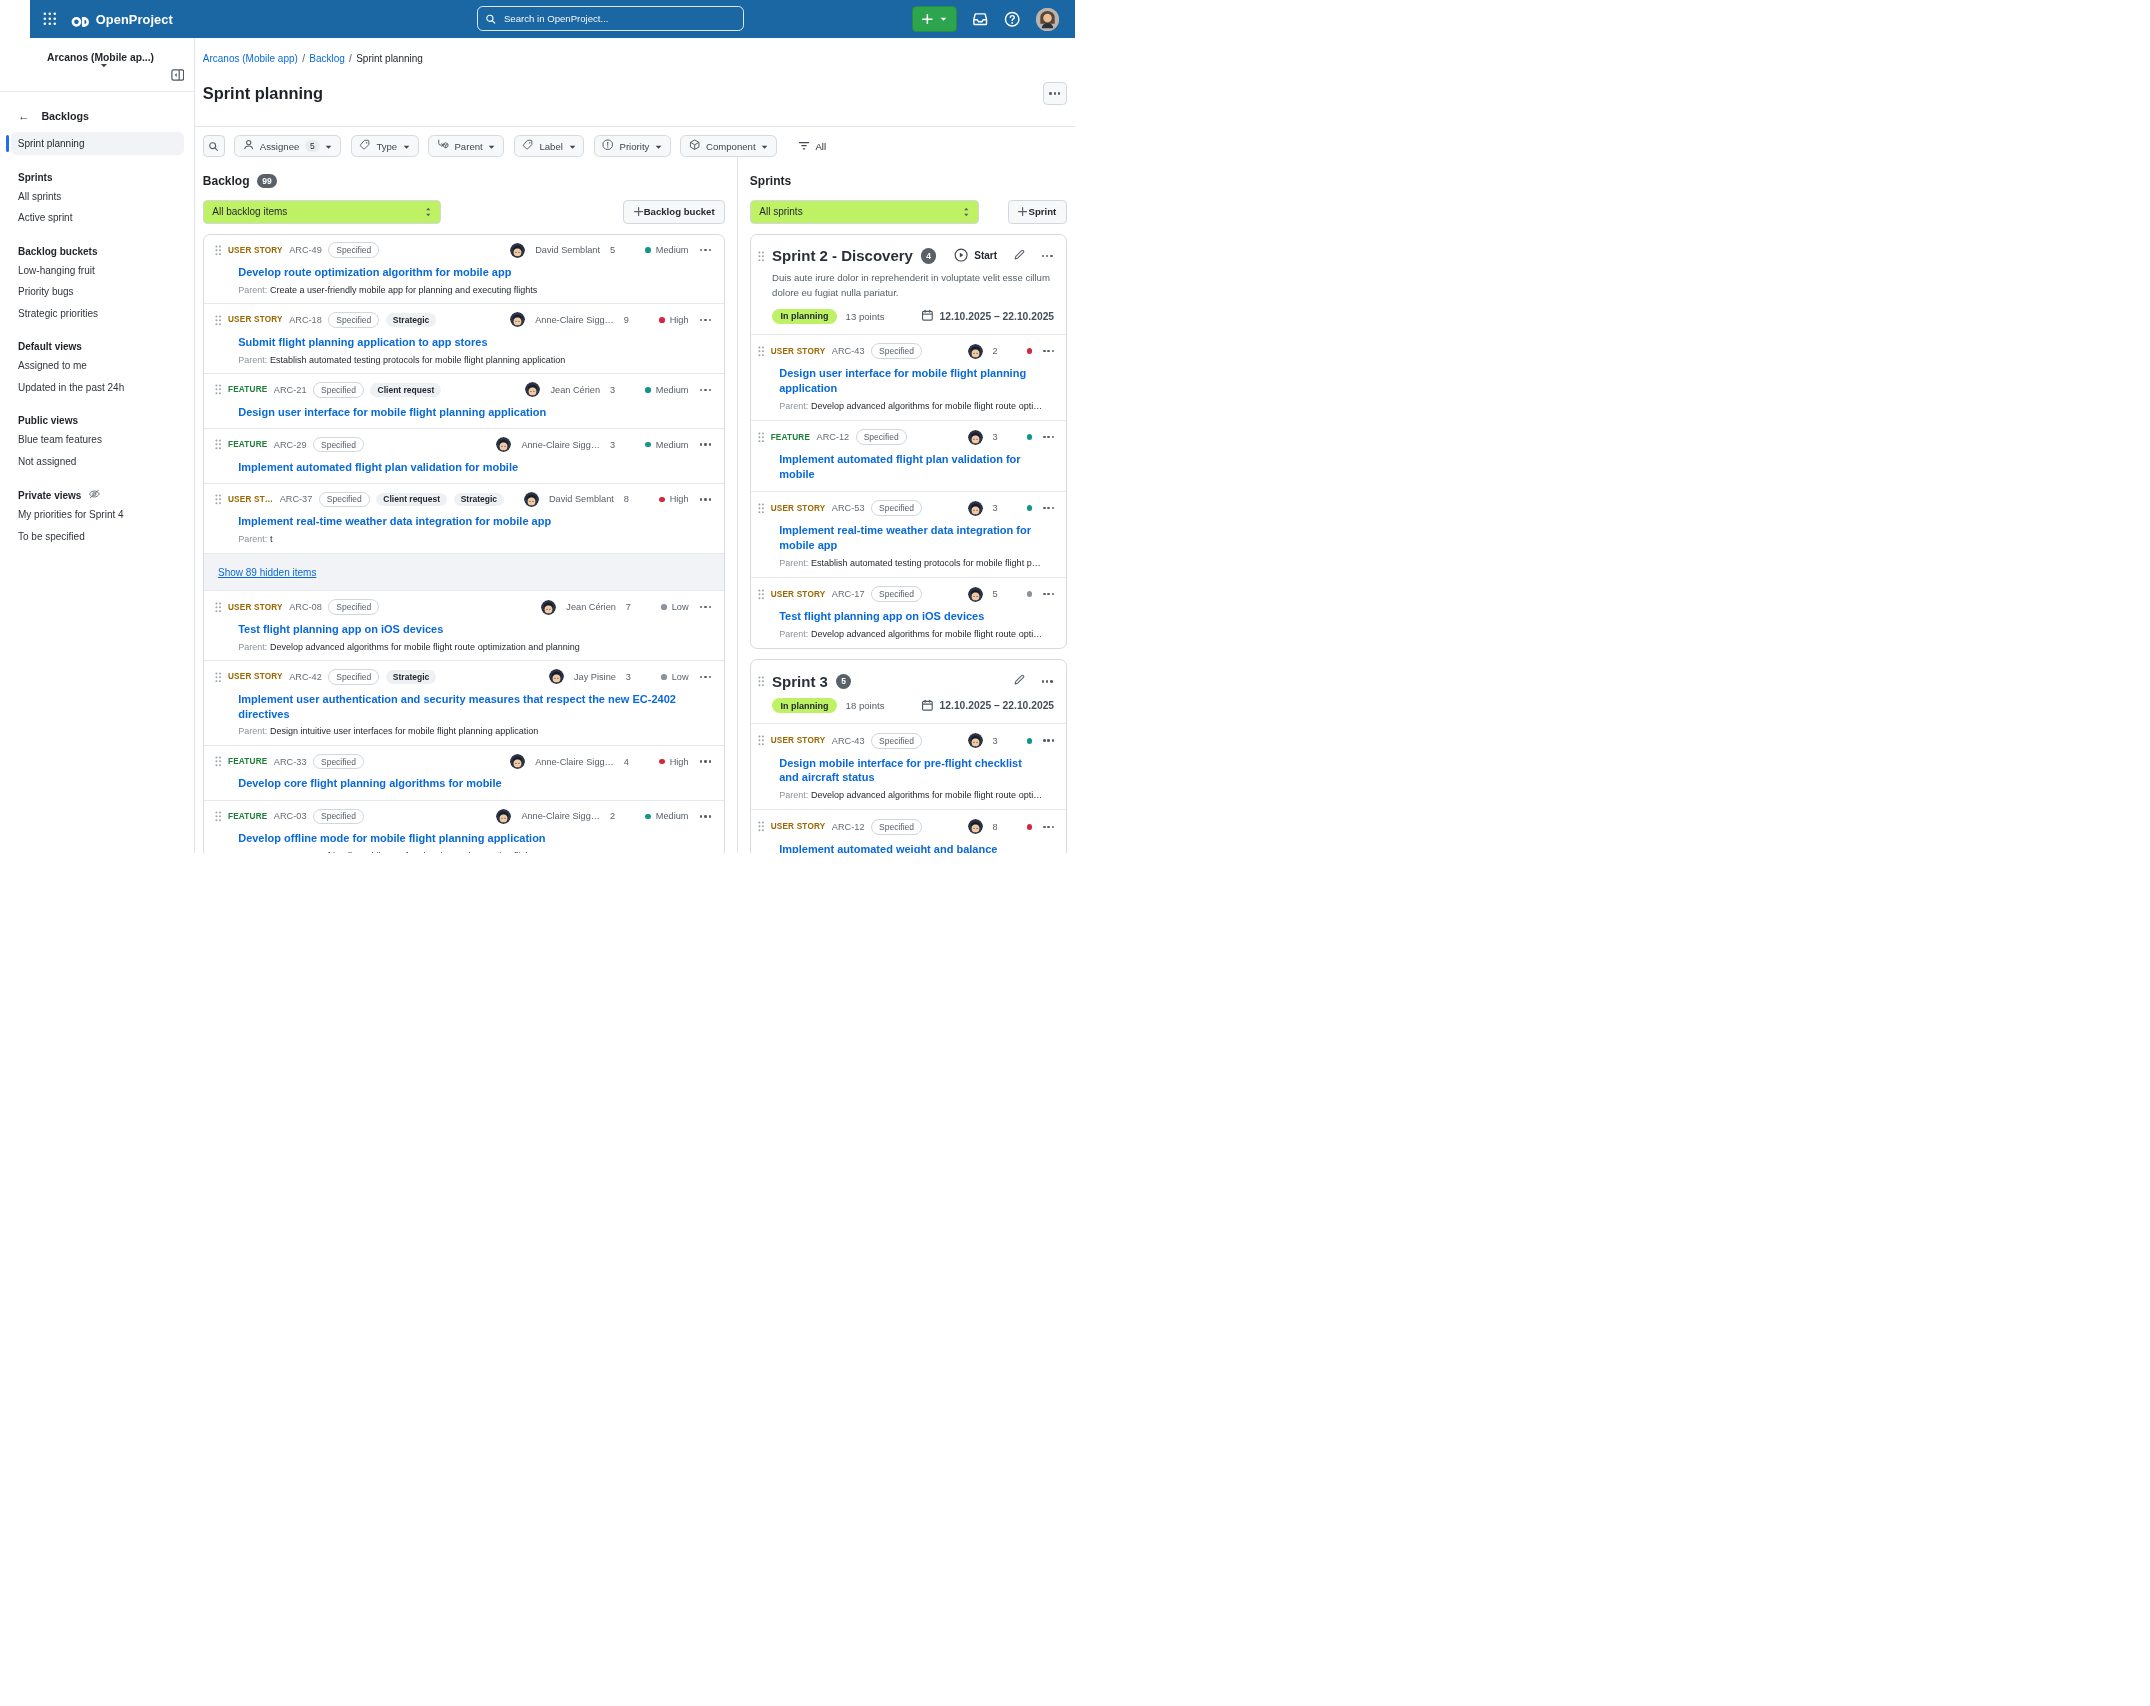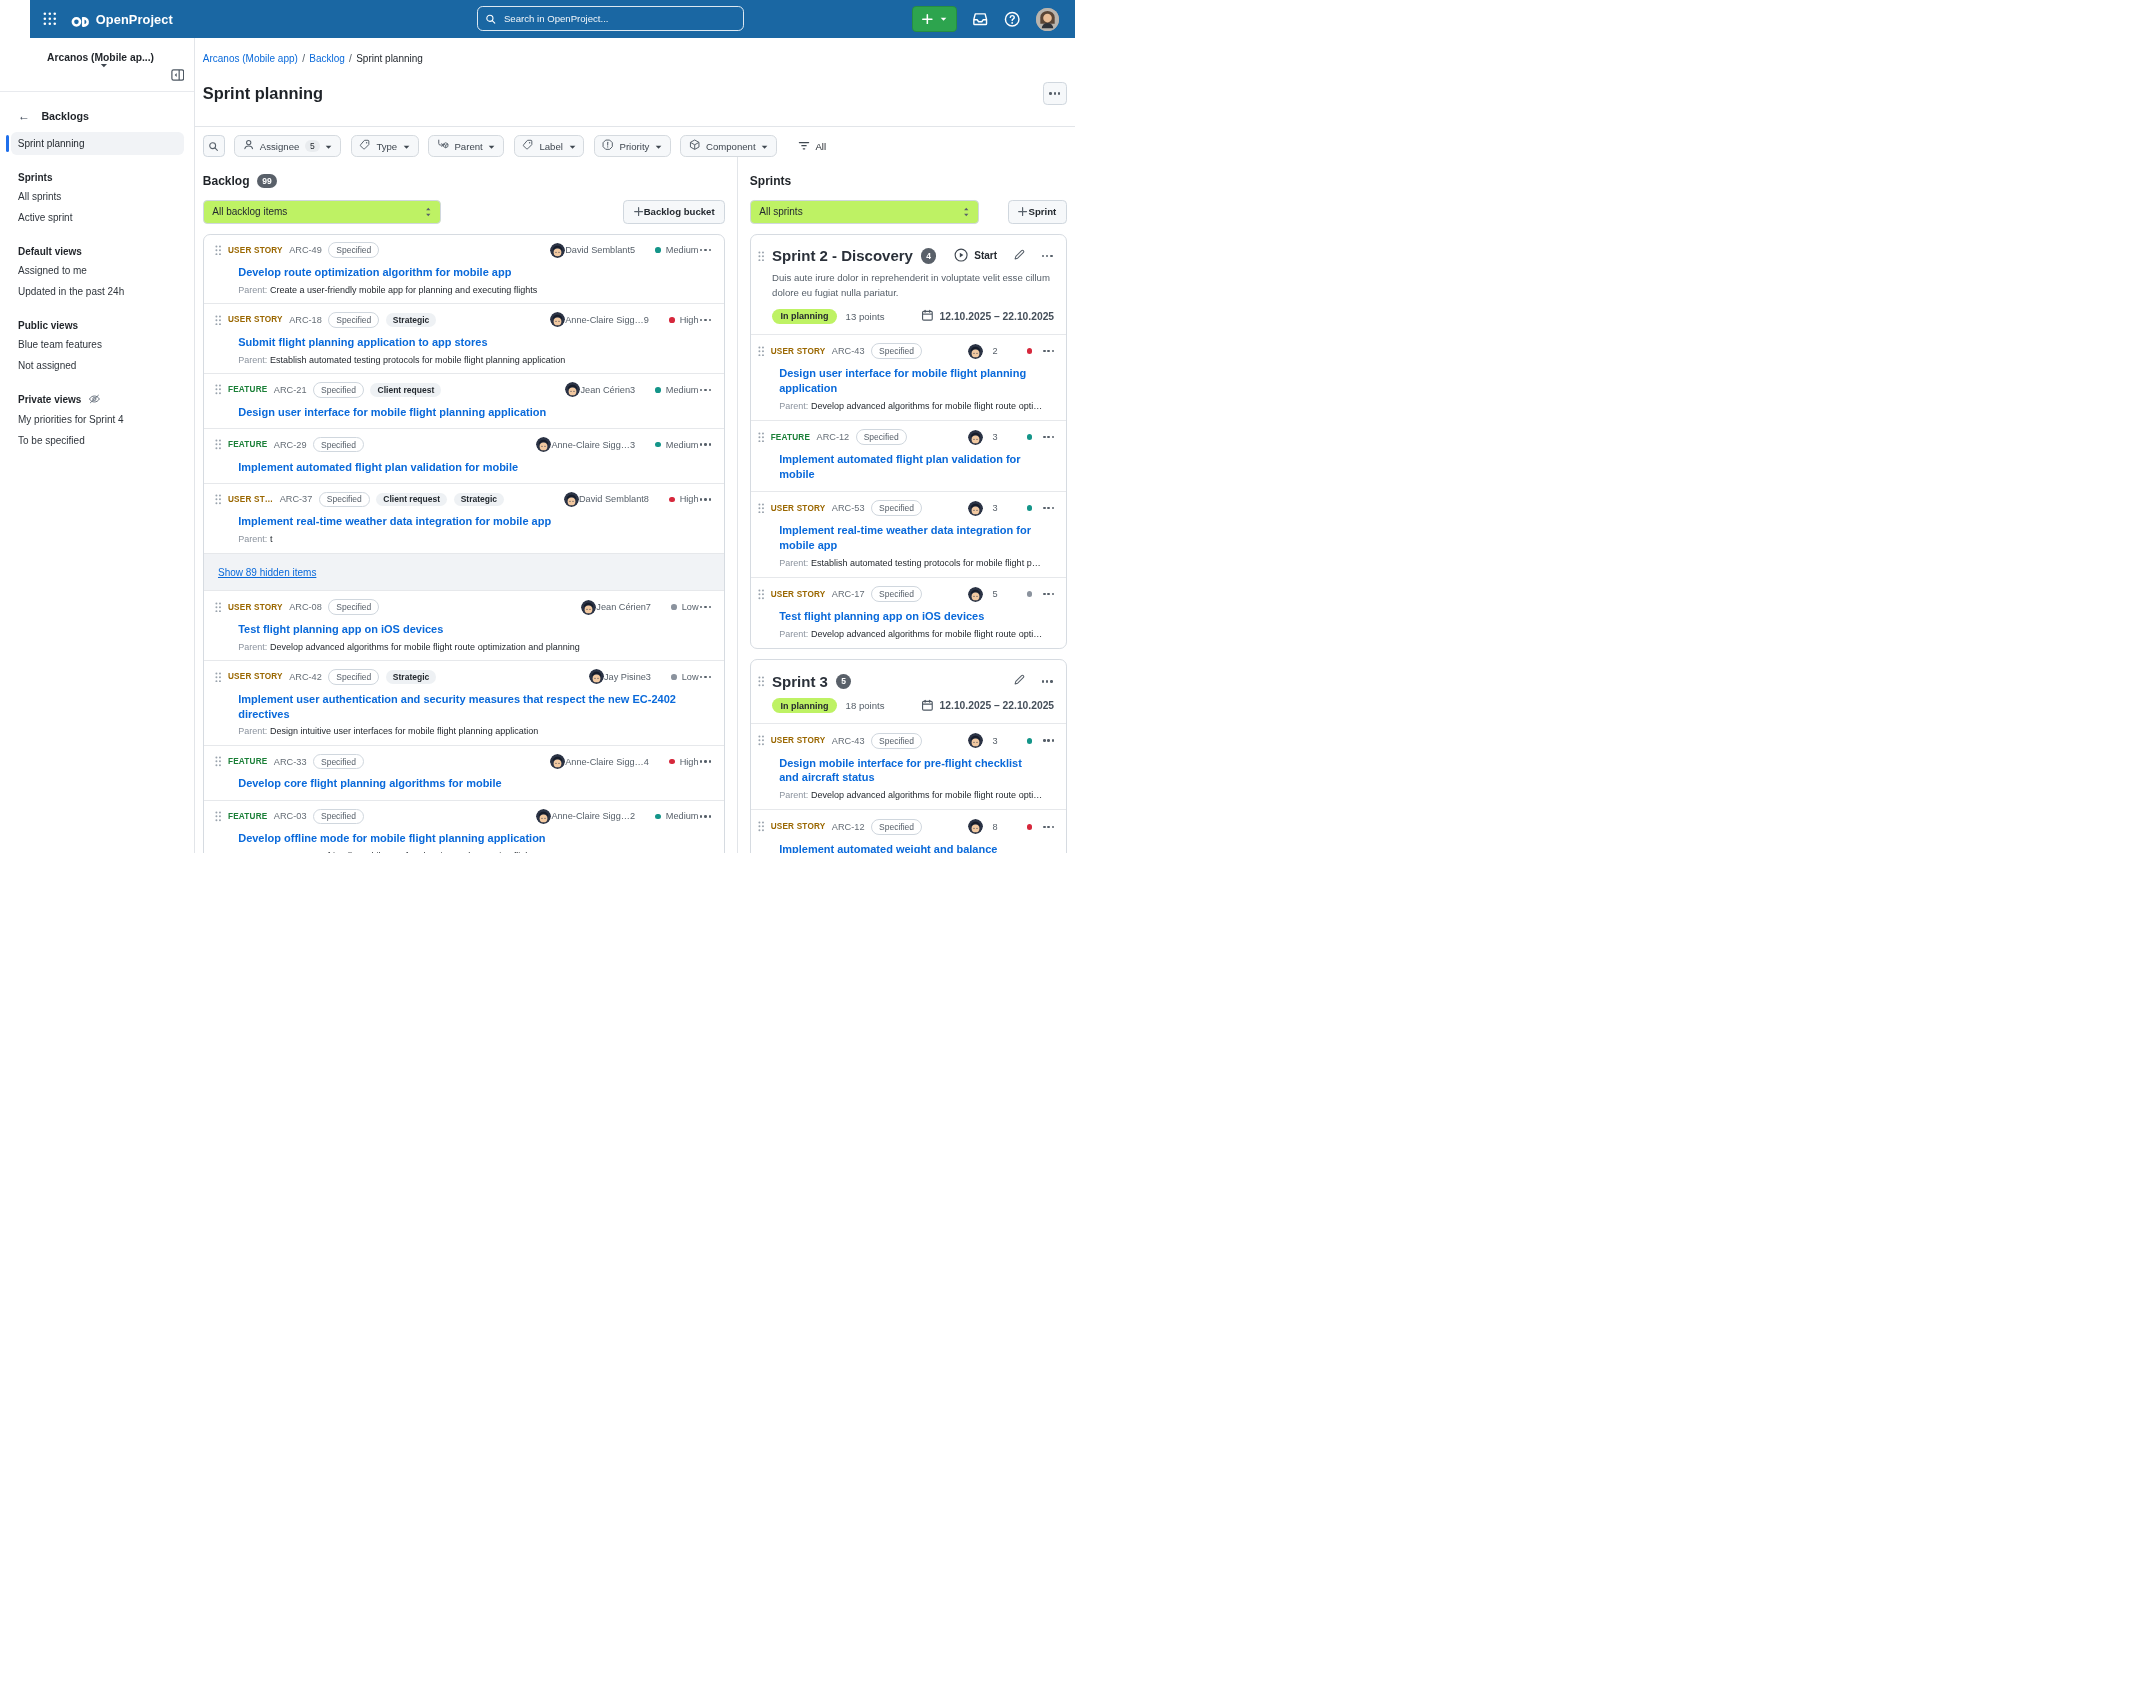--- a/index.html
+++ b/index.html
@@ -77,21 +77,21 @@
   .wi-row{padding:7.1px 11.4px 8.5px 11.4px;border-bottom:0.7px solid #e6e8eb;position:relative;}
   .wi-row:last-child{border-bottom:none;}
   .wi-meta{display:flex;align-items:center;gap:6.4px;height:17px;}
   .drag{color:#9aa3ad;display:flex;flex:0 0 auto;cursor:grab;}
   .wi-type{font-size:8.2px;font-weight:700;letter-spacing:0.2px;white-space:nowrap;}
   .t-story{color:var(--story,#9a6700);}
   .t-feature{color:var(--feature,#1a7f37);}
   .wi-id{font-size:9.2px;color:#656d76;}
   .pill{border:0.7px solid #d0d7de;border-radius:710px;padding:1.8px 7.1px;font-size:8.5px;color:#57606a;background:#fff;white-space:nowrap;}
   .pill.tagp{border:none;background:#eef1f4;color:#24292f;font-weight:600;}
-  .wi-right{margin-left:auto;display:flex;align-items:center;}
+  .wi-right{margin-left:auto;display:flex;align-items:center;gap:10px;}
   .aname{font-size:9.2px;color:#57606a;max-width:84px;overflow:hidden;text-overflow:ellipsis;white-space:nowrap;}
   .pts{font-size:9.2px;color:#57606a;}
   .prio{display:flex;align-items:center;gap:5px;font-size:9.2px;color:#57606a;white-space:nowrap;padding-left:20px;}
   .dot{width:5.7px;height:5.7px;border-radius:50%;display:inline-block;}
   .more{display:flex;align-items:center;gap:1.8px;cursor:pointer;padding:1.4px;}
   .more i{width:2.5px;height:2.5px;border-radius:50%;background:#57606a;display:block;}
   .wi-title{display:block;margin:6.4px 0 0 23px;font-size:11px;font-weight:600;color:var(--link,#0969da);text-decoration:none;line-height:1.35;cursor:pointer;max-width:469px;}
   .wi-parent{margin:5px 0 0 23px;font-size:9px;color:#24292f;}
   .wi-parent .plab{color:#8b939e;margin-right:2.8px;}
   .hidden-band{background:#f1f3f6;border-bottom:0.7px solid #e6e8eb;border-top:0px;padding:12px 11.4px 12.8px 14.2px;}
@@ -209,20 +209,26 @@
         <span class="back-title">Backlogs</span>
       </div>
       <div class="sb-active">Sprint planning</div>
       <div id="sb-sections">
   <div class="sb-section">
     <div class="sb-head">Sprints</div>
     <div class="sb-item">All sprints</div>
             <div class="sb-item">Active sprint</div>
   </div>
   <div class="sb-section">
+    <div class="sb-head">Backlog buckets</div>
+    <div class="sb-item">Low-hanging fruit</div>
+            <div class="sb-item">Priority bugs</div>
+            <div class="sb-item">Strategic priorities</div>
+  </div>
+  <div class="sb-section">
     <div class="sb-head">Default views</div>
     <div class="sb-item">Assigned to me</div>
             <div class="sb-item">Updated in the past 24h</div>
   </div>
   <div class="sb-section">
     <div class="sb-head">Public views</div>
     <div class="sb-item">Blue team features</div>
             <div class="sb-item">Not assigned</div>
   </div>
   <div class="sb-section">

